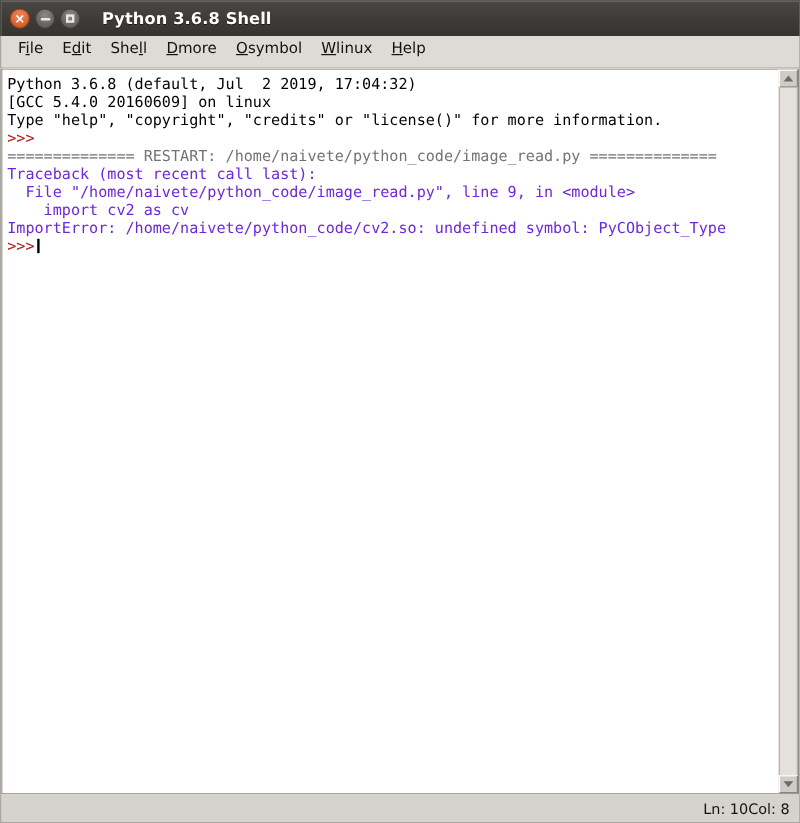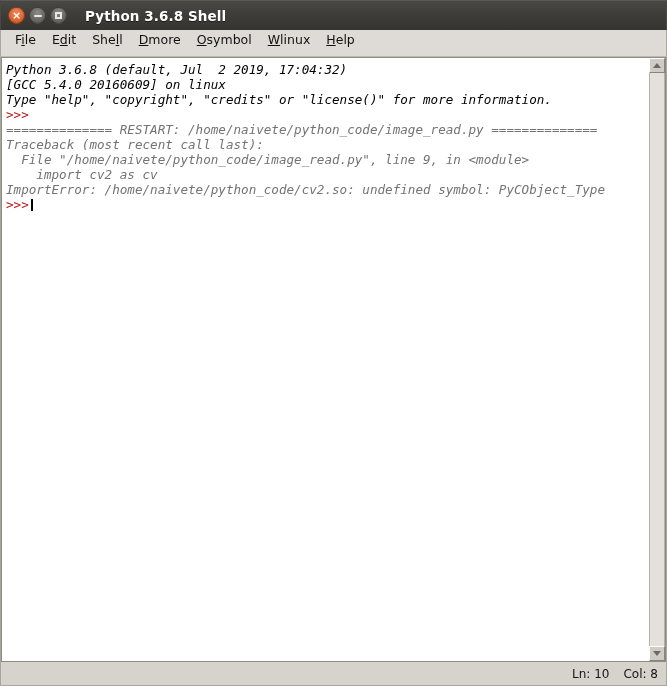--- a/index.html
+++ b/index.html
@@ -135,32 +135,31 @@
   .textarea {
     flex: 1 1 auto;
     position: relative;
     background: #ffffff;
     border-top: 1px solid #8e8a84;
     border-left: 1px solid #8e8a84;
     border-bottom: 1px solid #8e8a84;
     box-sizing: border-box;
     padding: 4px 0 0 4px;
     overflow: hidden;
-    font-style: italic;
   }
   .code {
     font-family: "DejaVu Sans Mono", monospace;
     font-size: 12.6px;
     line-height: 15px;
     white-space: pre;
     color: #000000;
   }
   .ln { display: block; height: 15px; white-space: pre; }
   .c-black  { color: #000000; }
-  .c-red    { color: #737373; }
+  .c-red    { color: #6d28d9; }
   .c-prompt { color: #b32020; }
   .c-restart{ color: #737373; }
 
   .caret {
     display: inline-block;
     width: 2px;
     height: 12px;
     background: #000000;
     vertical-align: -2px;
     margin-left: 2px;
@@ -228,21 +227,20 @@
     flex: 0 0 24px;
     background: #d6d3cd;
     border-left: 1px solid #a9a59f;
     border-right: 1px solid #a9a59f;
     border-bottom: 1px solid #a9a59f;
     box-sizing: border-box;
     display: flex;
     align-items: center;
     justify-content: flex-end;
     padding-right: 8px;
-    gap: 14px;
   }
   .status-text {
     font-family: "DejaVu Sans", sans-serif;
     font-size: 12px;
     color: #141414;
     white-space: nowrap;
   }
 </style>
 </head>
 <body>

